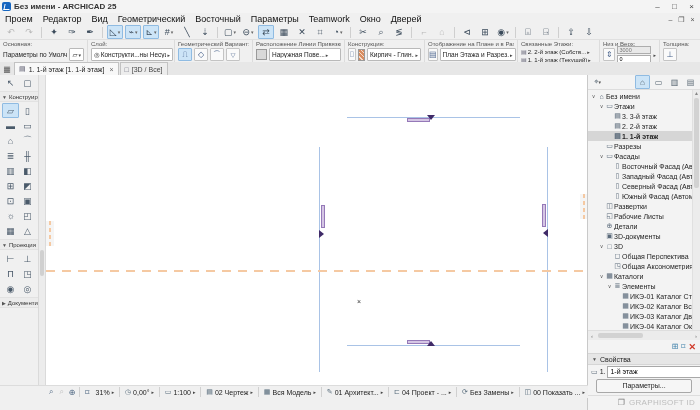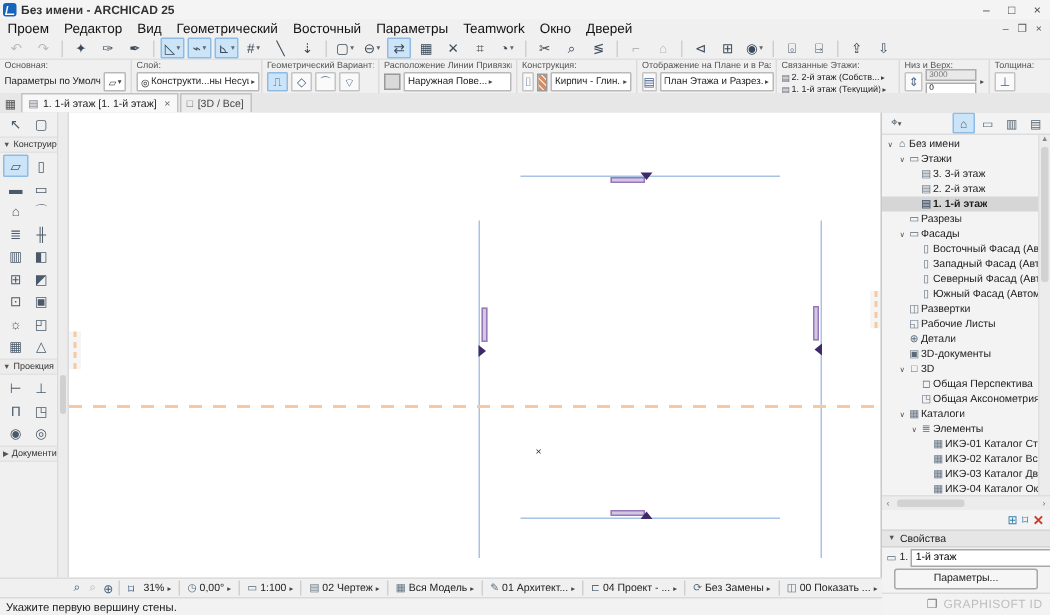--- a/index.html
+++ b/index.html
@@ -615,17 +615,14 @@
         <span class="qarr">▸</span>
       </span>
       <span class="qb-div"></span>
       <span class="qb-dd">
         <span class="qico">◫</span>
         <span>00 Показать ...</span>
         <span class="qarr">▸</span>
       </span>
     </div>
 
-  <div class="statusbar">
-    <span>Укажите первую вершину стены.</span>
-  </div>
 
 </div>
 
 </body></html>

